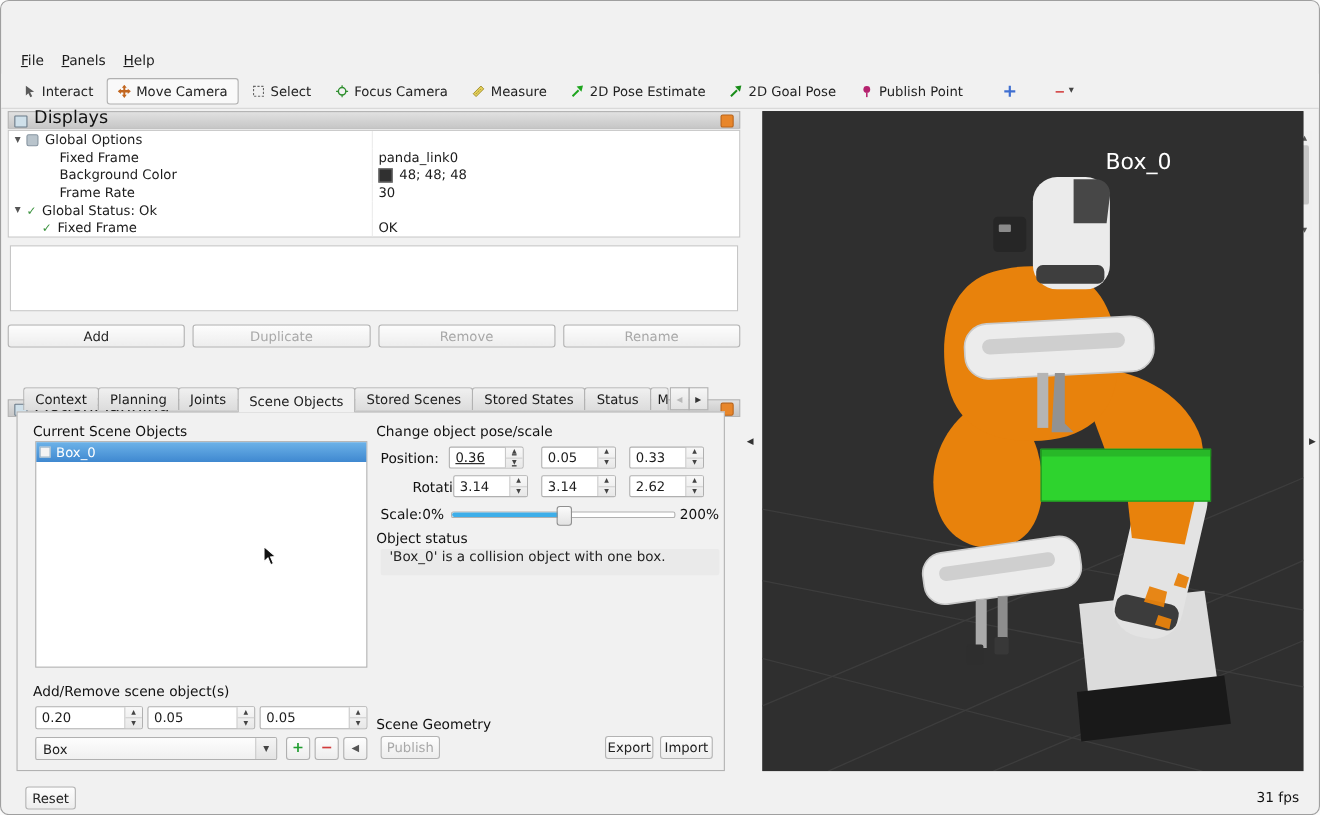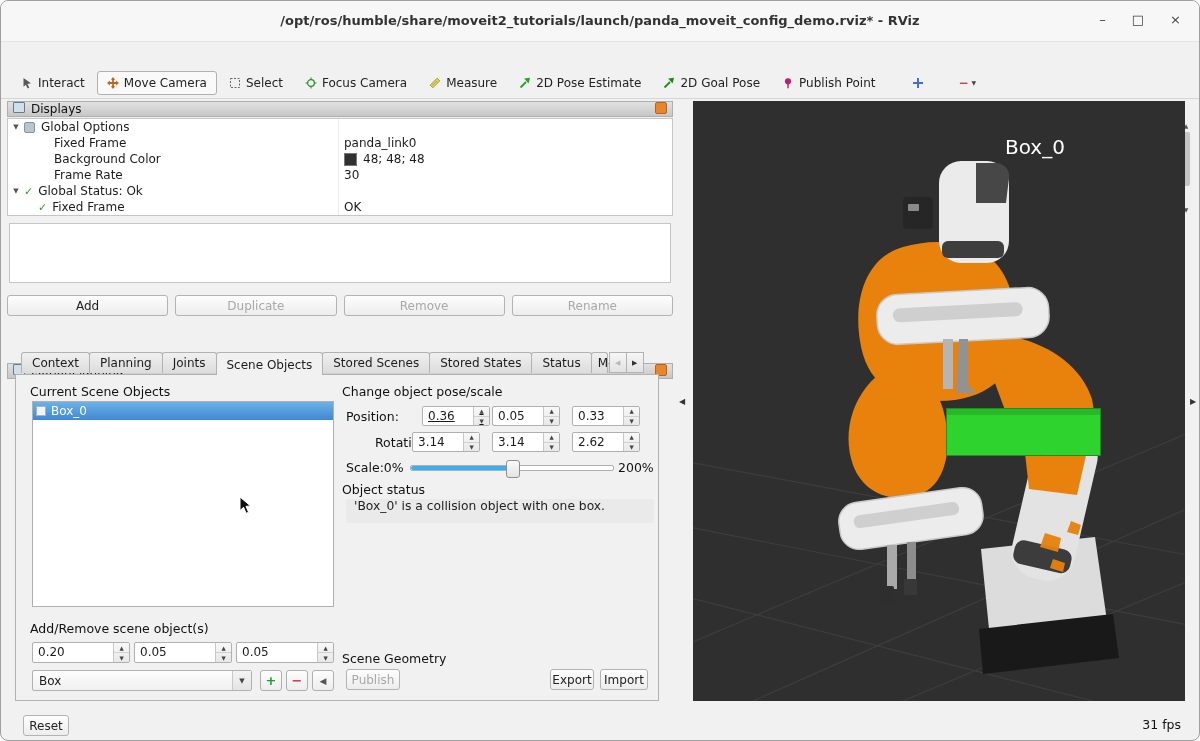--- a/index.html
+++ b/index.html
@@ -18,22 +18,22 @@
   .toolbar{position:absolute;left:0;top:66px;width:100%;height:32px;display:flex;align-items:center;padding:0 10px;
     box-sizing:border-box;border-bottom:1px solid #d6d6d6;gap:2px;background:#f1f1f1;}
   .tool{display:flex;align-items:center;gap:5px;padding:4px 9px;border:1px solid transparent;border-radius:3px;font-size:12px;color:#222;}
   .tool.active{background:#f9f9f9;border-color:#b0b0b0;}
   .tool svg{display:block;}
   .tool-spacer{width:16px;}
   .icon-btn{display:flex;align-items:center;gap:3px;padding:4px 7px;border-radius:3px;}
   .mini-caret{font-size:6px;color:#444;}
   .red-minus{color:#d23b3b;font-weight:bold;font-size:12px;line-height:1;}
   
-  .panel-header{position:absolute;left:6px;width:666px;height:16px;box-sizing:border-box;display:flex;align-items:flex-start;gap:6px;
-    padding:0 5px;background:linear-gradient(#e1e1e1,#c7c7c7);border:1px solid #aeaeae;font-size:12px;color:#111;}
+  .panel-header{position:absolute;left:6px;width:666px;height:16px;box-sizing:border-box;display:flex;align-items:flex-end;gap:6px;
+    padding:0 5px;background:linear-gradient(#e1e1e1,#c7c7c7);border:1px solid #aeaeae;font-size:16px;color:#111;}
   .panel-glyph{width:10px;height:9px;border:1px solid #6a7a88;border-radius:1px;background:#cfe0ea;}
   .panel-float{margin-left:auto;width:10px;height:10px;border-radius:2px;background:#e8862a;border:1px solid #b9641a;}
   
   .tree{position:absolute;left:6px;top:117px;width:666px;height:98px;box-sizing:border-box;background:#fff;border:1px solid #c6c6c6;overflow:hidden;}
   .trow{display:flex;height:16px;align-items:center;font-size:12px;}
   .tname{width:330px;display:flex;align-items:center;box-sizing:border-box;height:100%;}
   .tval{flex:1;display:flex;align-items:center;border-left:1px solid #ececec;padding-left:5px;height:100%;box-sizing:border-box;}
   .exp{width:16px;text-align:center;font-size:7px;color:#555;}
   .indent1{padding-left:46px;}
   .indent-s{padding-left:30px;}
@@ -95,29 +95,26 @@
   
   .reset-btn{position:absolute;left:22px;top:714px;width:46px;height:21px;}
   .fps{position:absolute;right:18px;top:716px;font-size:12.5px;color:#111;}
   .cursor{position:absolute;left:206px;top:94px;}
 </style>
 </head>
 <body>
 
 <div class="window">
 
-  <div class="titlebar">
-    <div class="title">/opt/ros/humble/share/moveit2_tutorials/launch/panda_moveit_config_demo.rviz* - RViz</div>
-    <div class="win-controls">
-      <span>–</span>
-      <span>□</span>
-      <span>×</span>
-    </div>
-  </div>
-
+
+  <div class="menubar">
+    <span class="menu-item">File</span>
+    <span class="menu-item">Panels</span>
+    <span class="menu-item">Help</span>
+  </div>
 
   <div class="toolbar">
     <div class="tool">
       <svg width="12" height="12" viewBox="0 0 12 12">
           <path d="M2.5 1 L10 6.3 L6.4 6.9 L8.3 10.6 L6.6 11.4 L4.8 7.7 L2.5 9.8 Z" fill="#5a5a5a"></path>
         </svg>
       <span>Interact</span>
     </div>
     <div class="tool active">
       <svg width="12" height="12" viewBox="0 0 12 12">
@@ -286,21 +283,21 @@
         <span>Box_0</span>
       </div>
       <svg class="cursor" width="13" height="19" viewBox="0 0 13 19">
         <path d="M1 1 L1 14.5 L4.6 11.3 L7.1 17.3 L9.6 16.2 L7 10.4 L11.5 9.9 Z" fill="#111" stroke="#fff" stroke-width="1"></path>
       </svg>
     </div>
 
     <div class="plabel" style="left:326px;top:9px;">Change object pose/scale</div>
 
     <div class="plabel" style="left:330px;top:34px;">Position:</div>
-    <div class="spin" style="left:406px;top:31px;width:68px;height:20px;text-decoration:underline;">
+    <div class="spin" style="left:392px;top:31px;width:68px;height:20px;text-decoration:underline;">
       <span class="spin-val">0.36</span>
       <span class="spin-btns">
           <span class="spin-up">▲</span>
           <span class="spin-down">▼</span>
         </span>
     </div>
     <div class="spin" style="left:476px;top:31px;width:68px;height:20px;">
       <span class="spin-val">0.05</span>
       <span class="spin-btns">
           <span class="spin-up">▲</span>

